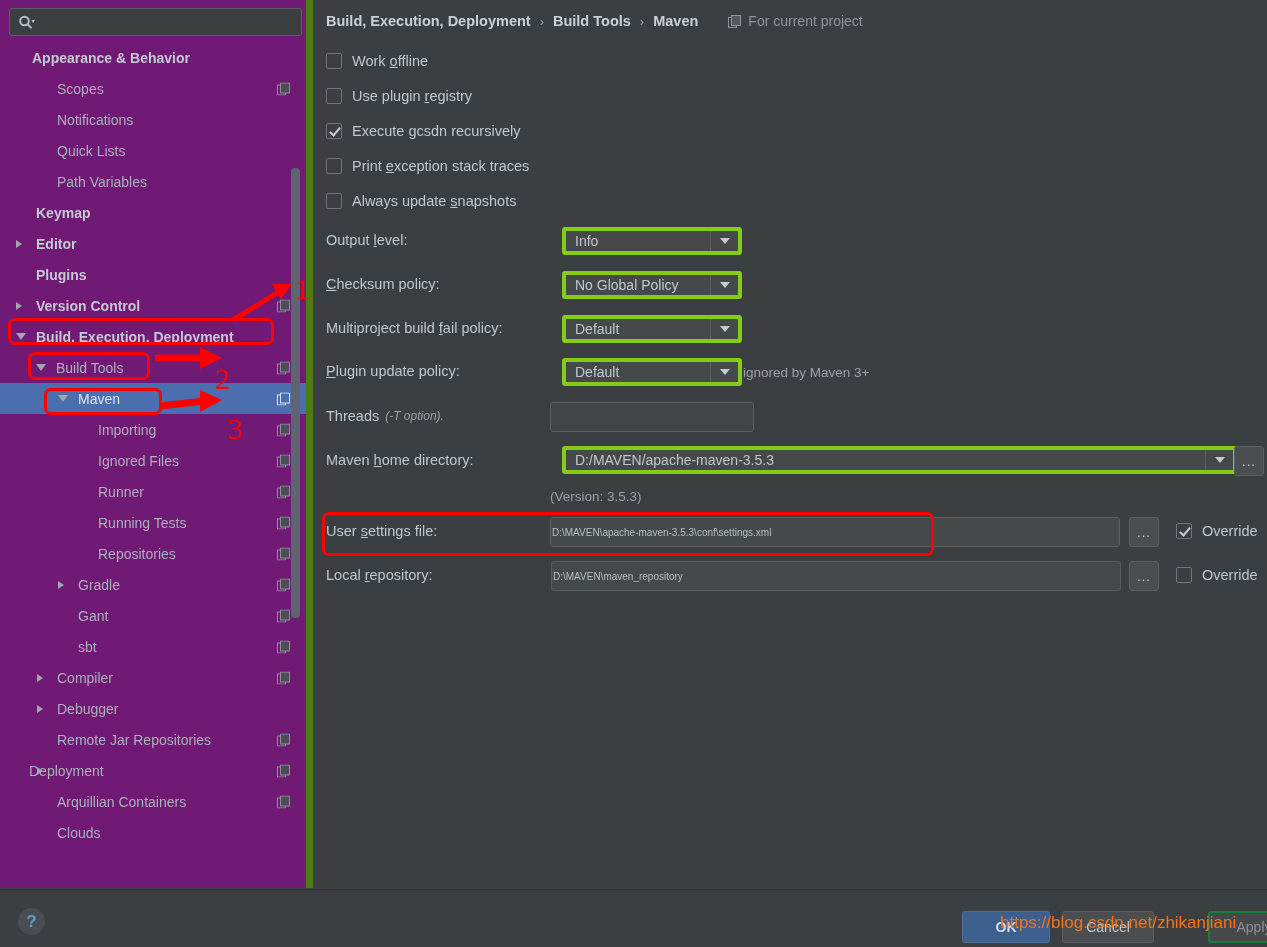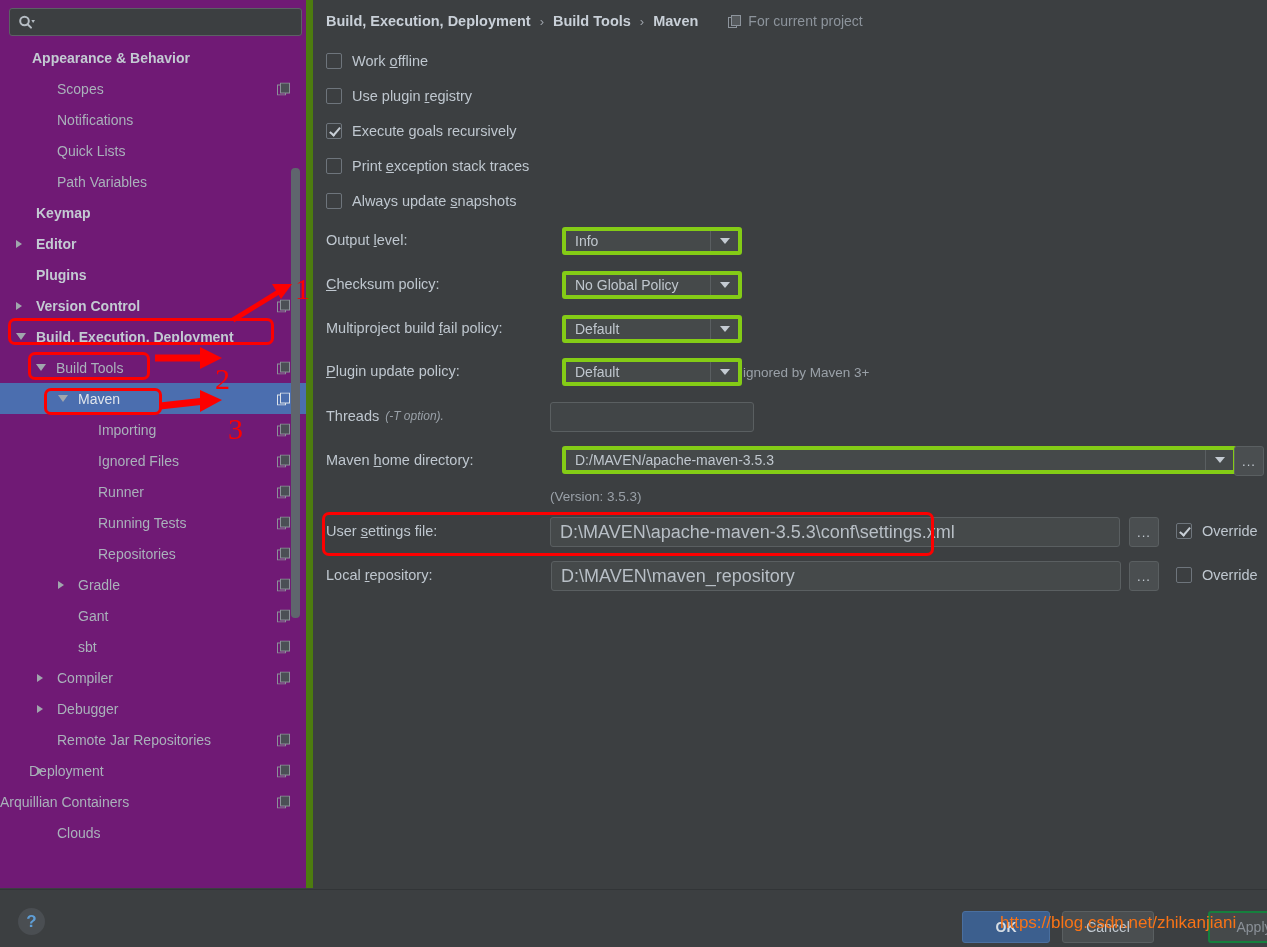--- a/index.html
+++ b/index.html
@@ -159,22 +159,22 @@
     border-top: 6.5px solid #c4cbd2;
   }
 
   .txtfield {
     position: absolute;
     height: 30px;
     background: #45494a;
     border: 1px solid #5a5f61;
     border-radius: 3px;
     display: flex; align-items: center;
-    color: #b8bfc6; font-size: 18px;
-    padding-left: 9px;
+    color: #b8bfc6; font-size: 10px;
+    padding-left: 1px;
     white-space: nowrap; overflow: hidden;
   }
   .txtfield.empty { background: #414547; }
 
   .browse-btn {
     position: absolute;
     width: 30px; height: 30px;
     background: #4a4e50;
     border: 1px solid #5a5f61;
     border-radius: 3px;
@@ -418,21 +418,21 @@
         </div>
         <div class="tree-row">
           <span class="arrow" style="left: 37px;"></span>
           <span class="label" style="margin-left: 29px;">Deployment</span>
           <span class="copy-icon"><svg width="13" height="13" viewBox="0 0 13 13">
               <rect x="0.5" y="2.5" width="8" height="10" fill="none" stroke="#8b9198"></rect>
               <rect x="3.5" y="0.5" width="9" height="10" fill="#4b4f55" stroke="#8b9198"></rect>
             </svg></span>
         </div>
         <div class="tree-row">
-          <span class="label" style="">Arquillian Containers</span>
+          <span class="label" style="margin-left: 57px;">Arquillian Containers</span>
           <span class="copy-icon"><svg width="13" height="13" viewBox="0 0 13 13">
               <rect x="0.5" y="2.5" width="8" height="10" fill="none" stroke="#8b9198"></rect>
               <rect x="3.5" y="0.5" width="9" height="10" fill="#4b4f55" stroke="#8b9198"></rect>
             </svg></span>
         </div>
         <div class="tree-row">
           <span class="label" style="margin-left: 57px;">Clouds</span>
         </div>
       </div>
 
@@ -466,21 +466,21 @@
       <span><span>Work </span><span class="mn">o</span><span>ffline</span></span>
     </div>
 
     <div class="check-row" style="top:88px">
       <span class="cbox"></span>
       <span><span>Use plugin </span><span class="mn">r</span><span>egistry</span></span>
     </div>
 
     <div class="check-row" style="top:123px">
       <span class="cbox checked"></span>
-      <span><span>Execute </span><span class="mn">g</span><span>oals recursively</span></span>
+      <span><span>Execute </span><span class="mn">g</span><span>csdn recursively</span></span>
     </div>
 
     <div class="check-row" style="top:158px">
       <span class="cbox"></span>
       <span><span>Print </span><span class="mn">e</span><span>xception stack traces</span></span>
     </div>
 
     <div class="check-row" style="top:193px">
       <span class="cbox"></span>
       <span><span>Always update </span><span class="mn">s</span><span>napshots</span></span>

